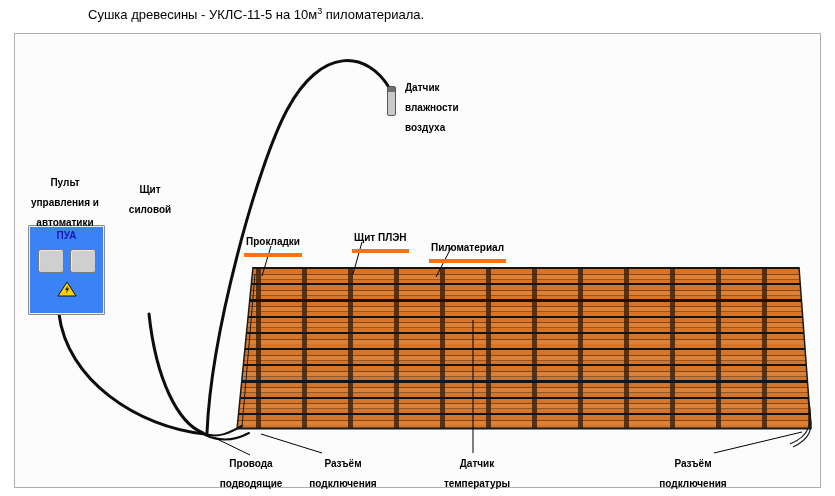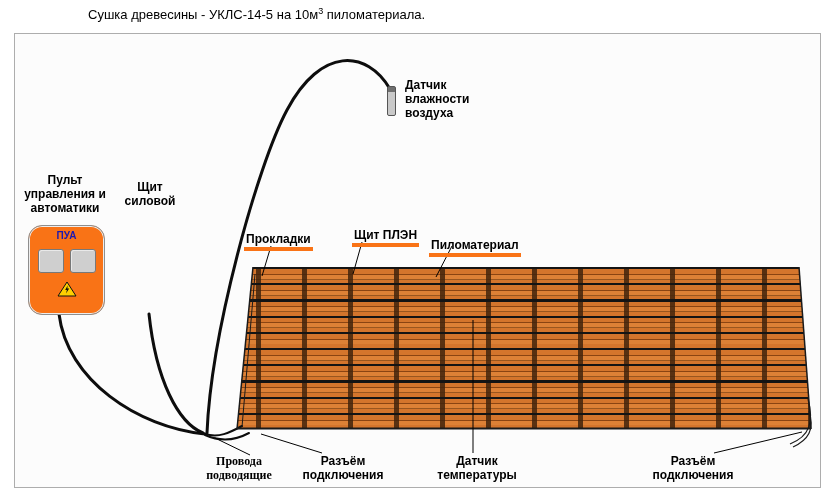--- a/index.html
+++ b/index.html
@@ -6,30 +6,30 @@
   .page {
     position:relative; width:835px; height:496px; background:#ffffff;
     font-family:"Liberation Sans", sans-serif; color:#000; overflow:hidden;
   }
   .title { position:absolute; left:88px; top:6px; font-size:13px; }
   .title sup { font-size:9px; }
   .canvas {
     position:absolute; left:14px; top:33px; width:805px; height:453px;
     background:#fcfcfc; border:1px solid #adadad;
   }
-  .lbl { position:absolute; font-weight:bold; font-size:12px; white-space:pre-line; line-height:14px; }
+  .lbl { position:absolute; font-weight:bold; font-size:10px; white-space:pre-line; line-height:20px; }
   .humidity { left:390px; top:44px; }
   .control  { left:0px;  top:139px; width:100px; text-align:center; }
   .power    { left:99px; top:146px; width:72px;  text-align:center; }
   .topline  { border-bottom:4px solid #f97316; padding:0 2px 1px 2px; }
   .spacers  { left:229px; top:198px; }
   .plen     { left:337px; top:194px; }
   .lumber   { left:414px; top:204px; }
   .bottom   { text-align:center; }
-  .wires { left:178px; top:420px; width:92px;font-family:Liberation Serif, serif; }
+  .wires { left:190px; top:420px; width:92px; }
   .connl { left:278px; top:420px; width:100px; }
   .temp  { left:412px; top:420px; width:100px; }
   .connr { left:628px; top:420px; width:100px; }
 
   .stack {
     position:absolute; left:222px; top:233px; width:574px; height:162px;
     clip-path: polygon(16px 0, 562px 0, 100% 100%, 0 100%);
     background:
       repeating-linear-gradient(to bottom,
         #141414 0 2.2px, rgba(0,0,0,0) 2.2px 16.2px),
@@ -40,42 +40,42 @@
         #dd8136 7.8px 11.8px, #99561f 11.8px 12.6px, #d4752c 12.6px 16.2px);
   }
 
   .sensor {
     position:absolute; left:372px; top:52px; width:7px; height:28px;
     background:linear-gradient(to bottom,#6f6f6f 0 5px,#c9c9c9 5px 100%);
     border:1px solid #555; border-radius:2px;
   }
 
   .box {
-    position:absolute; background:#f97316; border:1px solid #8e8e8e;
-    border-radius:14px; box-shadow: inset 0 0 0 1px #ededed;
+    position:absolute; background:#3b82f6; border:1px solid #8e8e8e;
+    border-radius:1px; box-shadow: inset 0 0 0 1px #ededed;
   }
   .pua { left:13px; top:191px; width:75px; height:88px; }
   .shs { left:104px; top:191px; width:62px; height:88px; }
   .box-title { text-align:center; font-weight:bold; font-size:10px; color:#1a18b0; margin-top:4px; }
   .btn-row { display:flex; justify-content:center; gap:6px; margin-top:8px; }
   .pbtn {
     width:24px; height:22px; background:#cfcfcf; border:1px solid #787878;
     border-radius:3px; box-shadow: inset 1px 1px 0 #e9e9e9;
   }
   .tri { display:block; margin:8px auto 0; }
   .shs .tri { margin-top:24px; }
 
   .lines { position:absolute; left:0; top:0; pointer-events:none; }
 </style>
 </head>
 <body>
 
 <div class="page">
 
-  <div class="title"><span>Сушка древесины - УКЛС-14-5 на 10м</span><sup>3</sup><span> пиломатериала.</span></div>
+  <div class="title"><span>Сушка древесины - УКЛС-11-5 на 10м</span><sup>3</sup><span> пиломатериала.</span></div>
 
   <div class="canvas">
 
     <div class="stack"></div>
 
     <svg class="lines" width="805" height="453" viewBox="0 0 805 453">
 
       <g stroke="#0d0d0d" stroke-width="3" fill="none" stroke-linecap="round">
         <path d="M 375,55 C 352,16 306,12 272,76 C 242,132 196,300 192,399"></path>
         <path d="M 44,280 C 52,346 122,393 190,400"></path>

